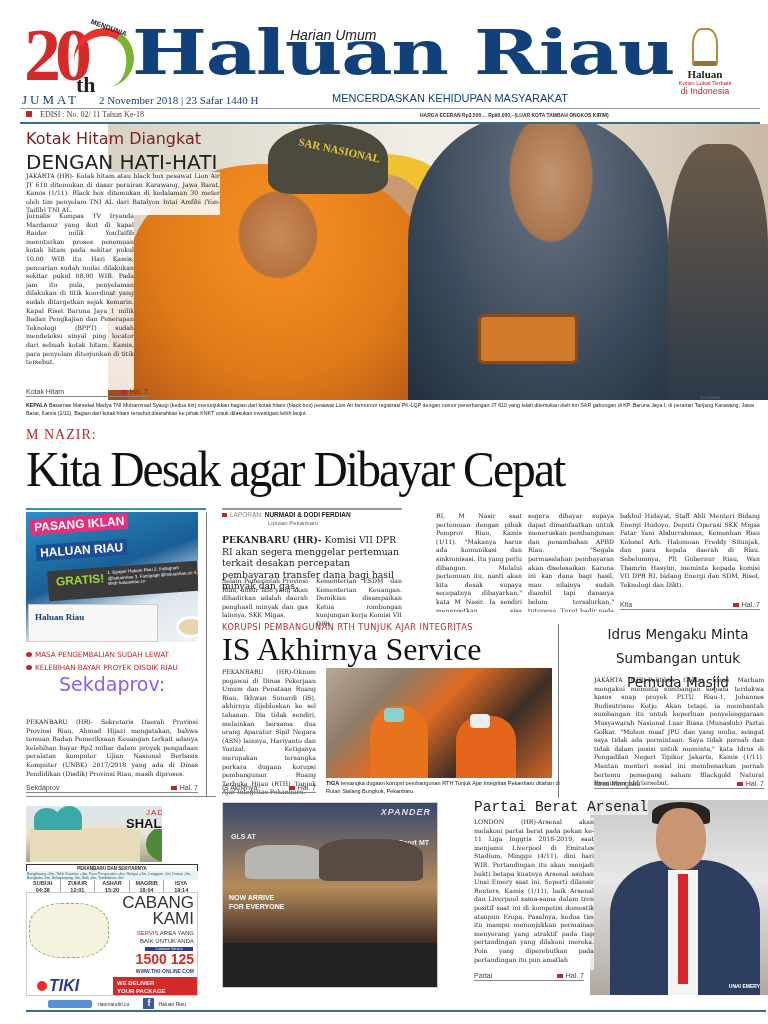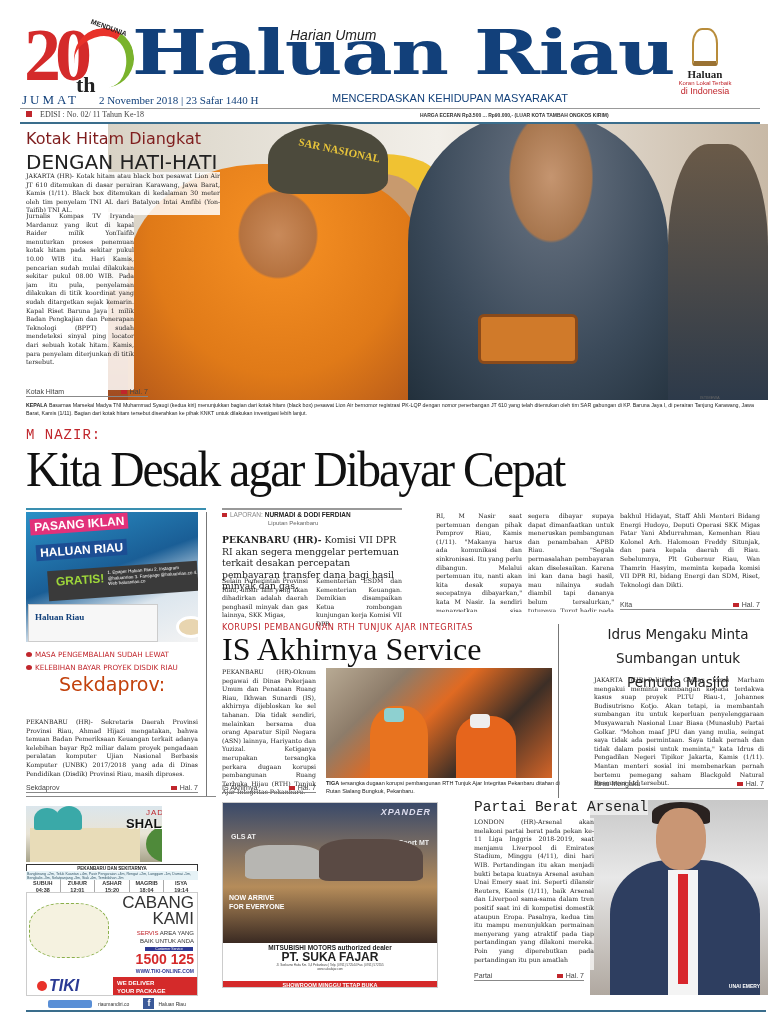--- a/index.html
+++ b/index.html
@@ -40,36 +40,36 @@
 .ktk-head{left:26px;top:128px;width:220px}
 .ktk-head .l1{font-size:16px;color:#7f1d1d;font-family:"DejaVu Sans",sans-serif;line-height:22px}
 .ktk-head .l2{font-size:20px;color:#222;font-family:"DejaVu Sans",sans-serif;line-height:24px}
 .body-txt{font-family:"DejaVu Serif",serif;font-size:6.2px;line-height:8.6px;color:#222;text-align:justify}
 .ktk-body{left:26px;top:172px;width:194px;background:rgba(255,255,255,.85)}
 .ktk-body2{left:26px;top:222px;width:108px;background:rgba(255,255,255,.85)}
 .foot{font-family:"Liberation Sans",sans-serif;font-size:7px;color:#444;display:flex;justify-content:space-between;border-bottom:1px solid #888;padding-bottom:1px}
 .foot .hal::before{content:"";display:inline-block;width:6px;height:4px;background:#c0262c;margin-right:3px}
 .caption{left:26px;top:402px;width:742px;font-size:5.3px;line-height:7.6px;color:#222;font-family:"Liberation Sans",sans-serif}
 .credit{left:700px;top:395px;font-size:4px;color:#666}
-.nazir{left:26px;top:427px;font-size:14px;color:#c0262c;font-family:Liberation Mono, monospace;letter-spacing:1px}
+.nazir{left:26px;top:427px;font-size:14px;color:#c0262c;font-family:Liberation Serif, serif;letter-spacing:1px}
 .bighead{left:26px;top:440px;font-family:"Liberation Serif",serif;font-size:50px;color:#111;letter-spacing:-2px;line-height:58px;transform:scaleX(.95);transform-origin:left}
 .rule3{left:26px;top:508px;width:180px;height:2px;background:#3a8fb0}
 .rule4{left:222px;top:508px;width:180px;height:2px;background:#999}
 .ad1{left:26px;top:512px;width:172px;height:130px;background:linear-gradient(160deg,#2b90c6 0%,#1a5e96 45%,#dce6ee 70%,#f3f3f3 100%);overflow:hidden}
 .ad1 .p1{position:absolute;left:4px;top:4px;background:#e2317a;color:#fff;font-size:12px;font-weight:900;padding:1px 4px;font-family:"Liberation Sans",sans-serif;transform:rotate(-4deg)}
 .ad1 .p2{position:absolute;left:10px;top:30px;background:#1c4e94;color:#fff;font-size:12px;font-weight:900;padding:1px 4px;font-family:"Liberation Sans",sans-serif;transform:rotate(-4deg)}
 .ad1 .gbox{position:absolute;left:22px;top:54px;width:150px;height:30px;background:#3a3a3a;transform:rotate(-4deg)}
 .ad1 .gr{position:absolute;left:8px;top:4px;color:#9ed63a;font-size:12px;font-weight:900;font-family:"Liberation Sans",sans-serif}
 .ad1 .lst{position:absolute;left:60px;top:3px;color:#fff;font-size:4.5px;line-height:5.5px;font-family:"Liberation Sans",sans-serif}
 .ad1 .np{position:absolute;left:2px;top:92px;width:130px;height:38px;background:#f7f7f7;border:1px solid #ccc}
 .ad1 .np span{font-size:9px;font-weight:900;color:#12407a;padding-left:6px}
 .ad1 .cup{position:absolute;left:150px;top:104px;width:30px;height:22px;border-radius:50%;background:#e8d5b0;border:3px solid #fff}
 .bul{left:26px;top:648px;width:190px;font-family:"DejaVu Sans",sans-serif;font-size:7.2px;color:#c0262c;line-height:13px}
 .bul div::before{content:"";display:inline-block;width:6px;height:5px;border-radius:50%;background:#c0262c;margin-right:3px}
-.sek-head{left:26px;top:674px;width:172px;text-align:center;font-family:"DejaVu Sans",sans-serif;font-size:19px;line-height:21px;color:#c2410c}
+.sek-head{left:26px;top:674px;width:172px;text-align:center;font-family:"DejaVu Sans",sans-serif;font-size:19px;line-height:21px;color:#8b5cf6}
 .sek-body{left:26px;top:718px;width:172px}
 .sek-foot{left:26px;top:784px;width:172px}
 .vline{left:206px;top:512px;width:1px;height:285px;background:#777}
 .lap{left:222px;top:511px;font-size:6.5px;font-family:"Liberation Sans",sans-serif;color:#888}
 .lap b{color:#222}
 .lap i{display:inline-block;width:5px;height:4px;background:#c0262c;margin-right:3px}
 .lip{left:268px;top:520px;font-size:6px;font-family:"Liberation Sans",sans-serif;color:#666}
 .lead{left:222px;top:534px;width:186px;font-family:"DejaVu Serif",serif;font-size:9.2px;line-height:11.5px;color:#222}
 .lead b{font-weight:900}
 .col{top:577px;width:86px}
@@ -292,27 +292,20 @@
 </div>
 
 <div class="abs mits">
   <div class="sky"></div>
   <div class="xp">XPANDER</div>
   <div class="gls">GLS AT</div>
   <div class="mt">Sport MT</div>
   <div class="car1"></div>
   <div class="car2"></div>
   <div class="now"><span>NOW ARRIVE</span><br><span>FOR EVERYONE</span></div>
-  <div class="dealer">
-    <div class="a">MITSUBISHI MOTORS authorized dealer</div>
-    <div class="b">PT. SUKA FAJAR</div>
-    <div class="c">Jl. Soekarno Hatta Km. 3,4 Pekanbaru | Telp. (0761) 572544 Fax. (0761) 572555</div>
-    <div class="c">www.sukafajar.com</div>
-    <div class="d">SHOWROOM MINGGU TETAP BUKA</div>
-  </div>
 </div>
 
 <div class="abs ars-photo">
   <div class="coat"></div>
   <div class="shirt"></div>
   <div class="tie"></div>
   <div class="hair"></div>
   <div class="head"></div>
   <div class="unai">UNAI EMERY</div>
 </div>

